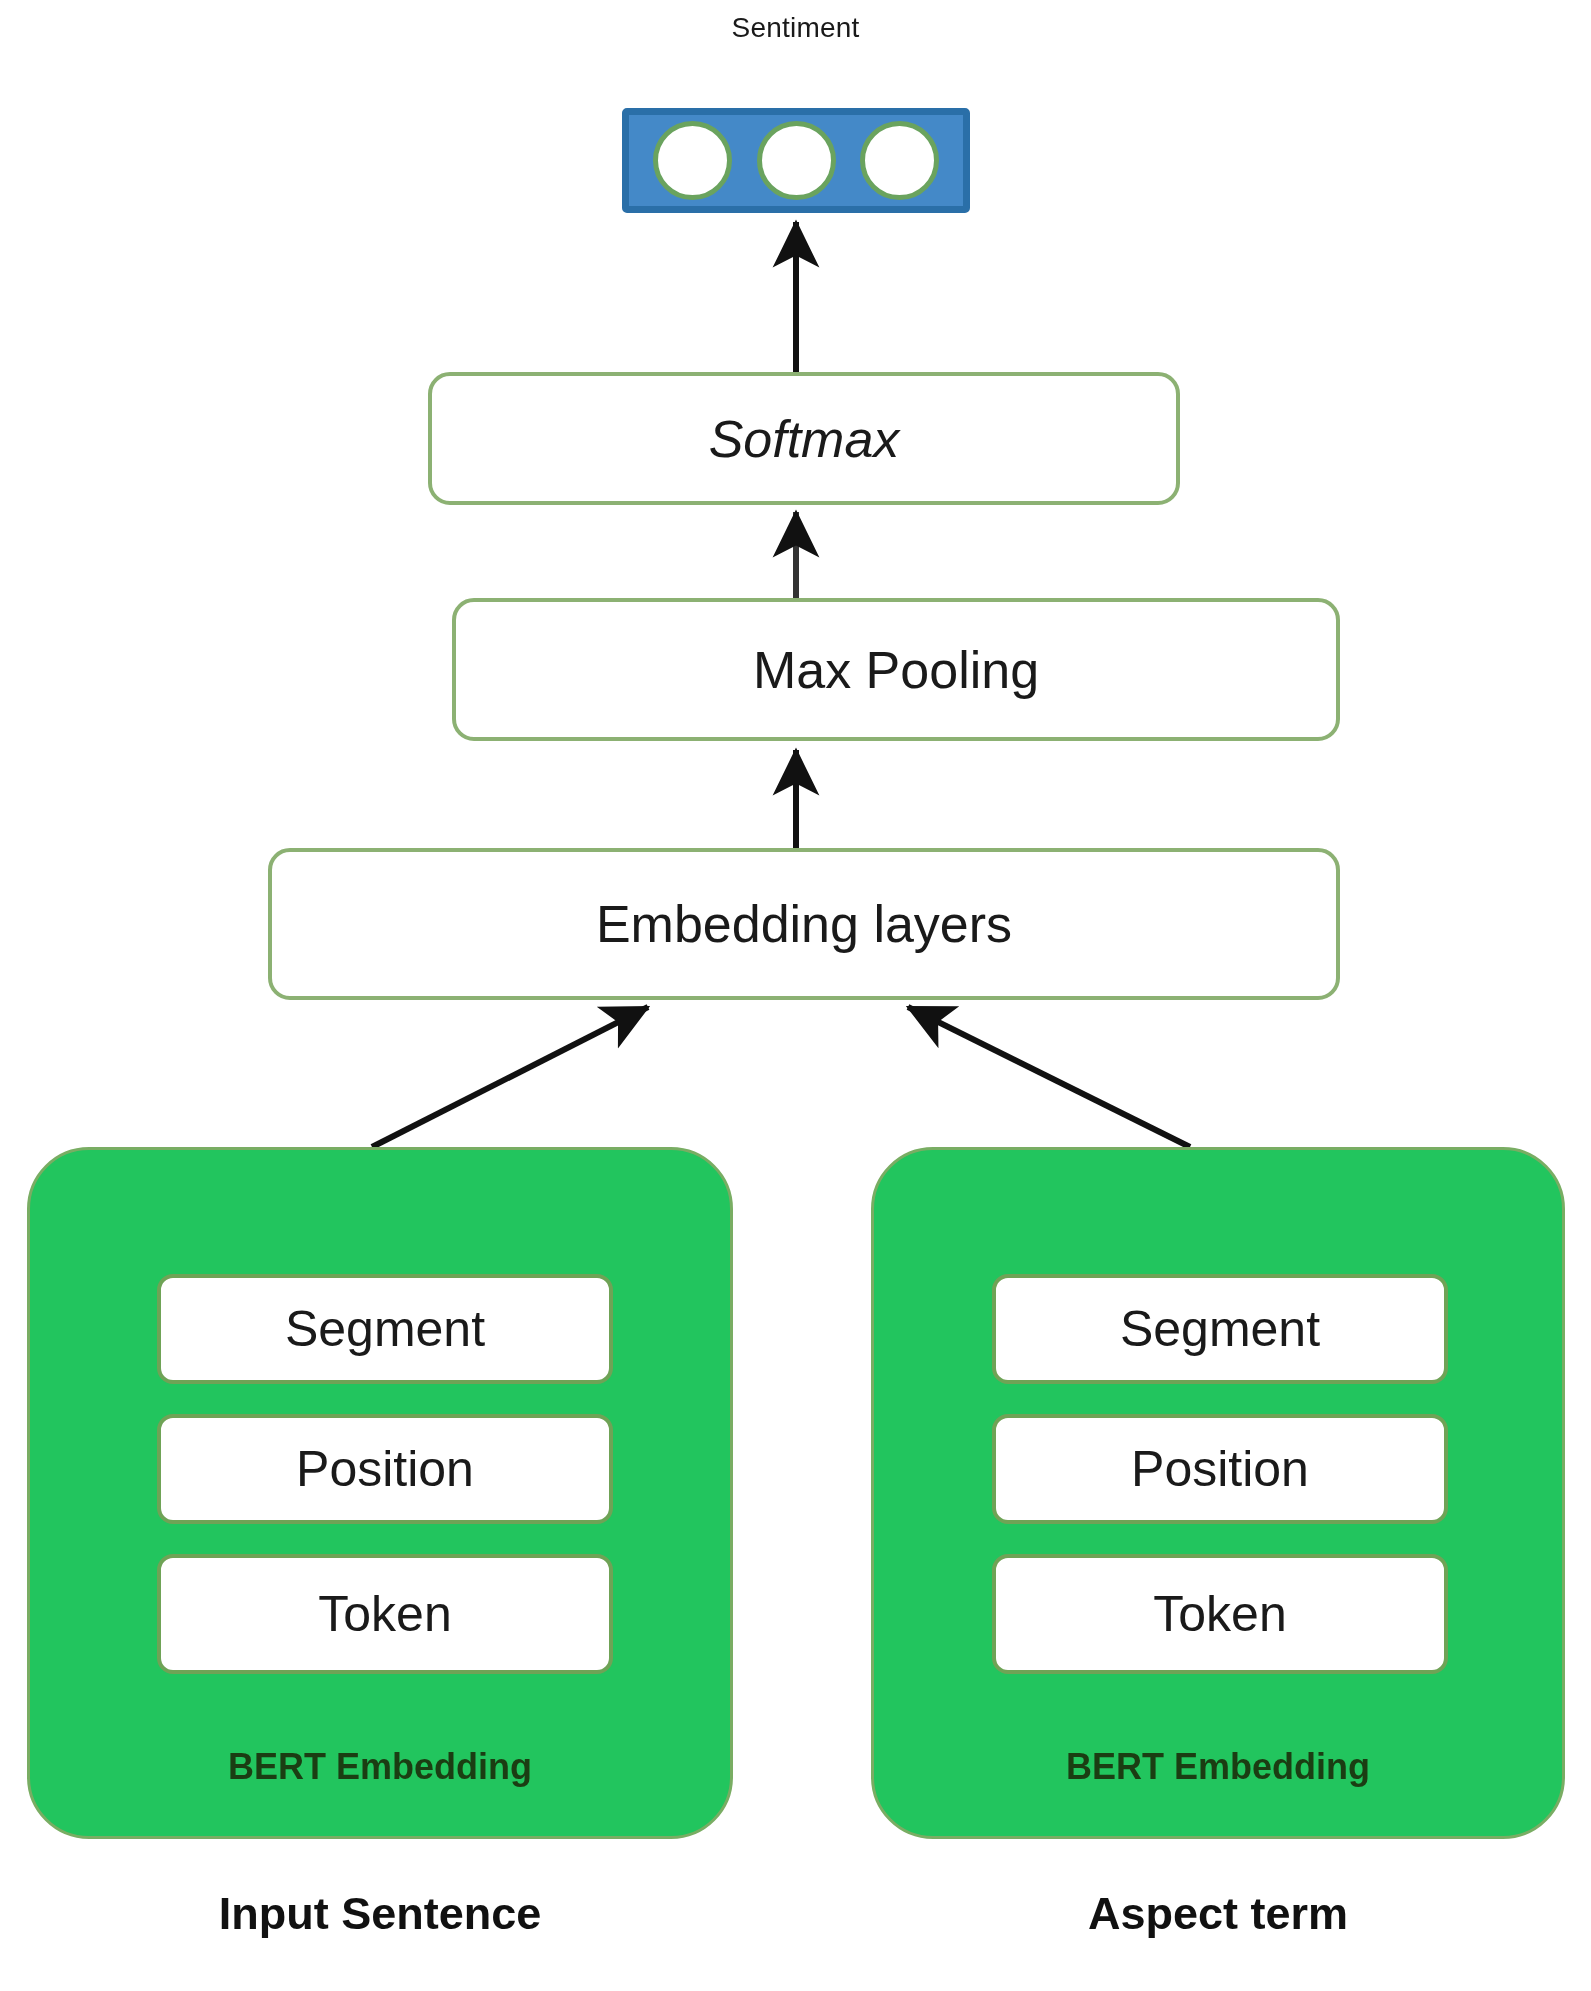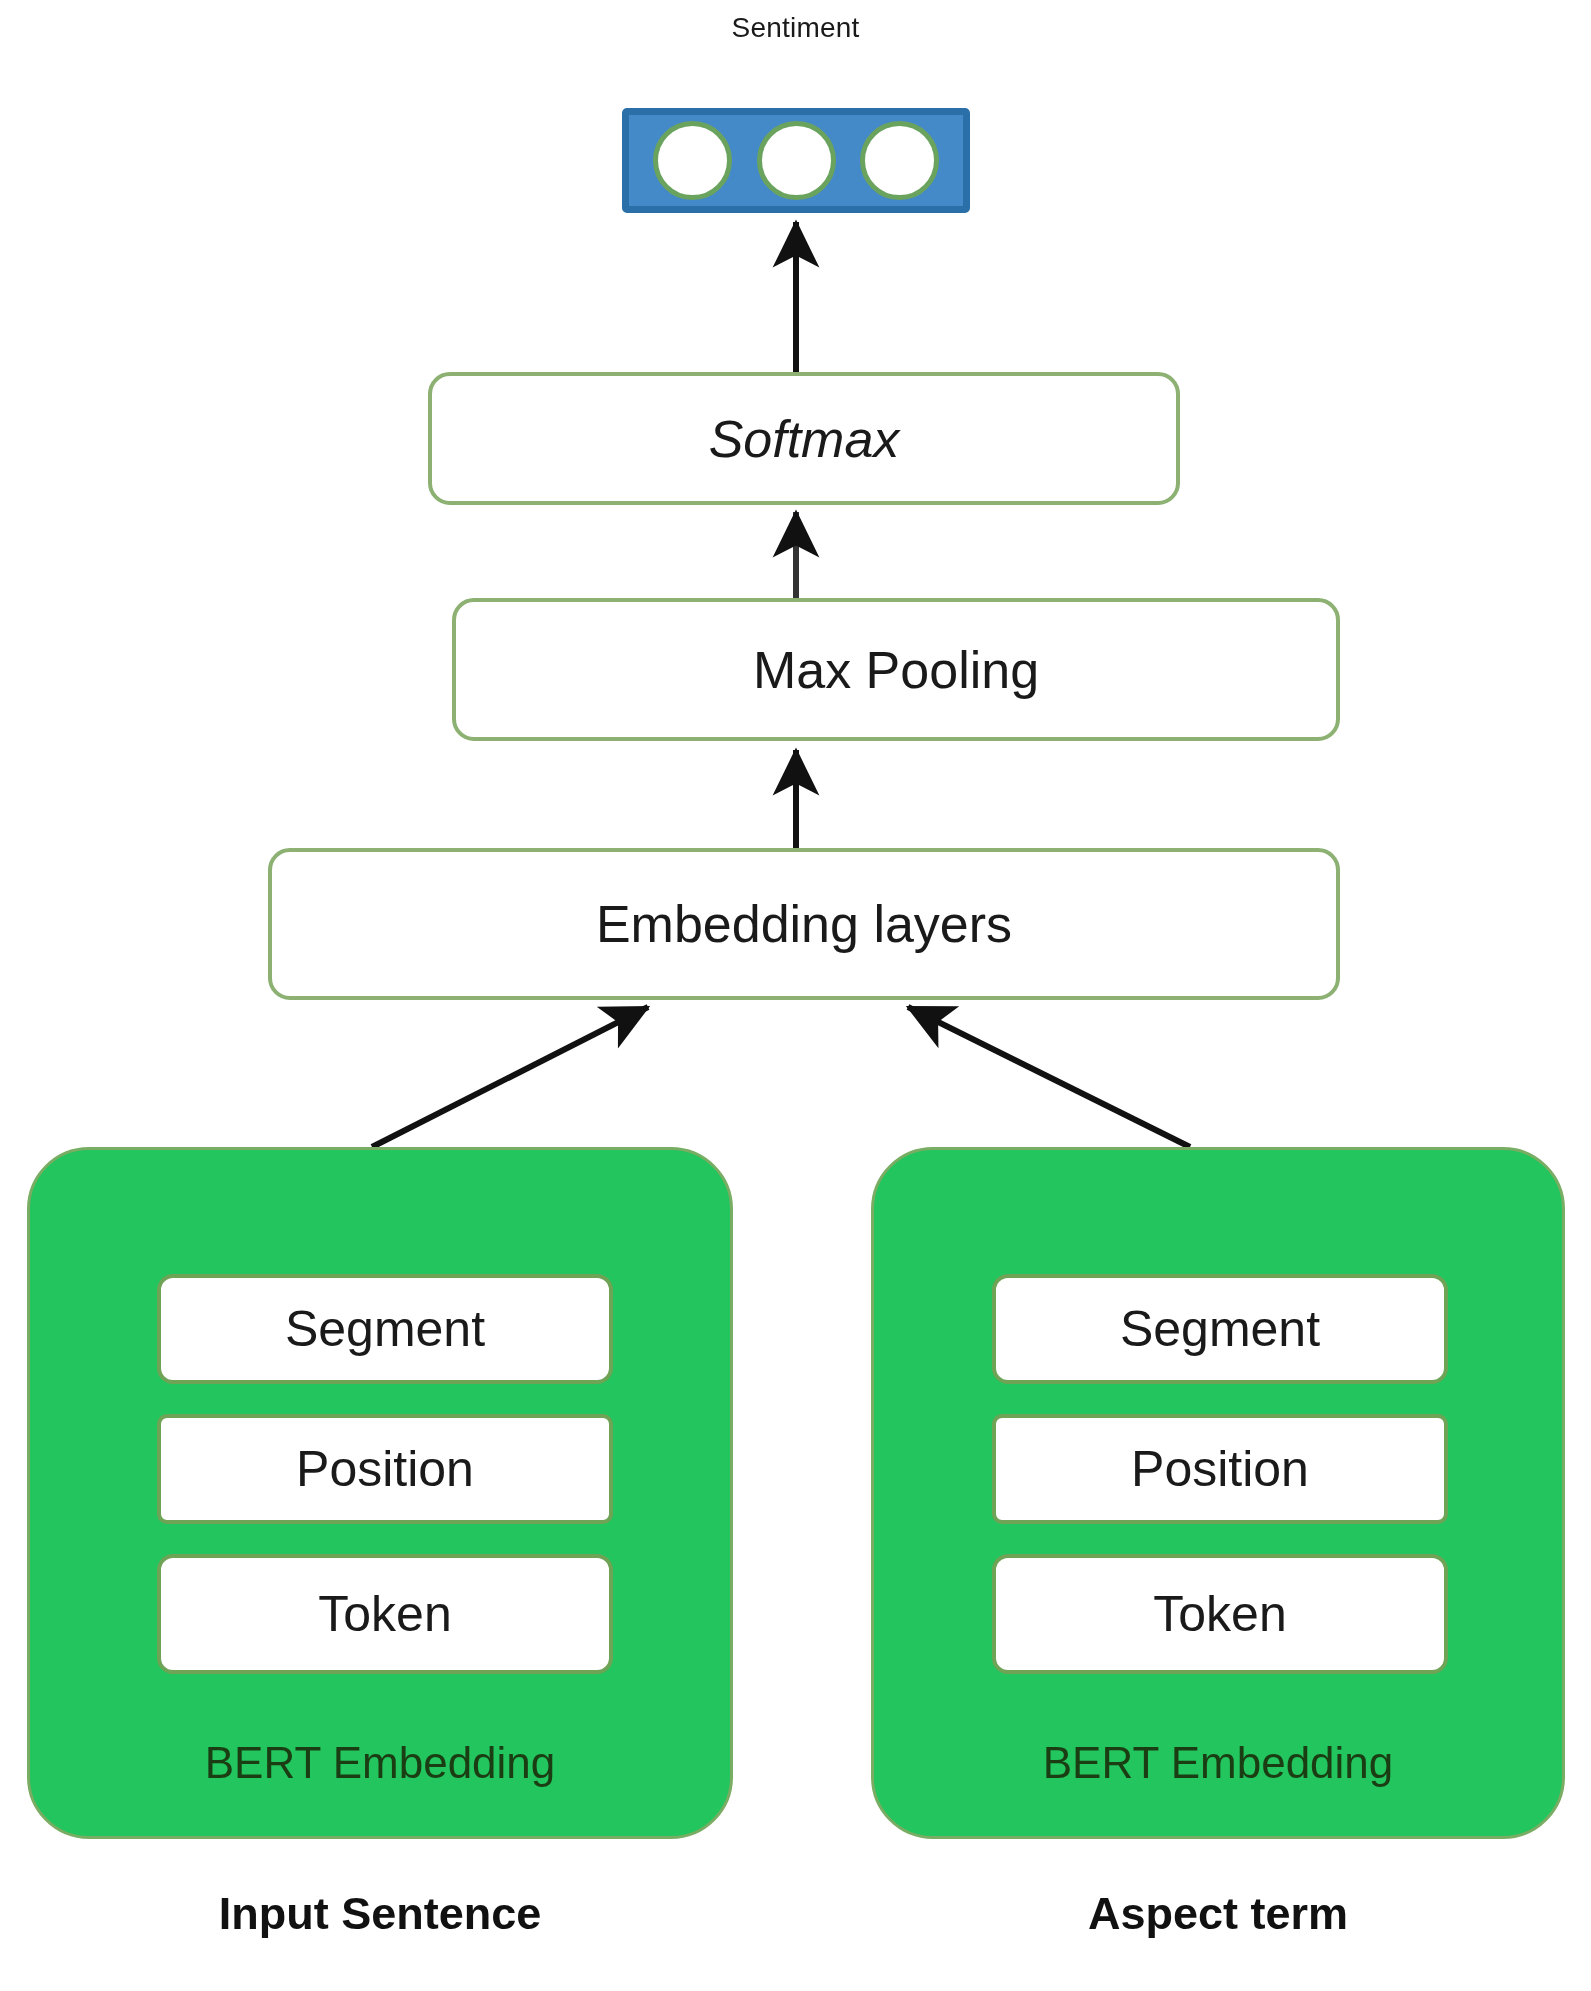--- a/index.html
+++ b/index.html
@@ -136,34 +136,34 @@
     background: #ffffff;
     border: 4px solid #6fa356;
     border-radius: 16px;
     display: flex;
     align-items: center;
     justify-content: center;
     font-size: 50px;
     color: #1a1a1a;
   }
   .bert-slot.s1 { top: 124px; height: 110px; }
-  .bert-slot.s2 { top: 264px; height: 110px; border-radius: 10px; }
+  .bert-slot.s2 { top: 264px; height: 110px; }
   .bert-slot.s3 { top: 404px; height: 120px; }
 
   #bert-group-left  .bert-slot { left: 127px; width: 456px; }
   #bert-group-right .bert-slot { left: 118px; width: 456px; }
 
   .bert-caption {
     position: absolute;
     left: 0;
     width: 100%;
     bottom: 48px;
     text-align: center;
-    font-size: 44px;
-    font-weight: 400;
+    font-size: 36px;
+    font-weight: 700;
     color: #1b3d13;
   }
 
   
   .section-label {
     position: absolute;
     font-size: 45px;
     font-weight: 700;
     color: #111111;
     text-align: center;

